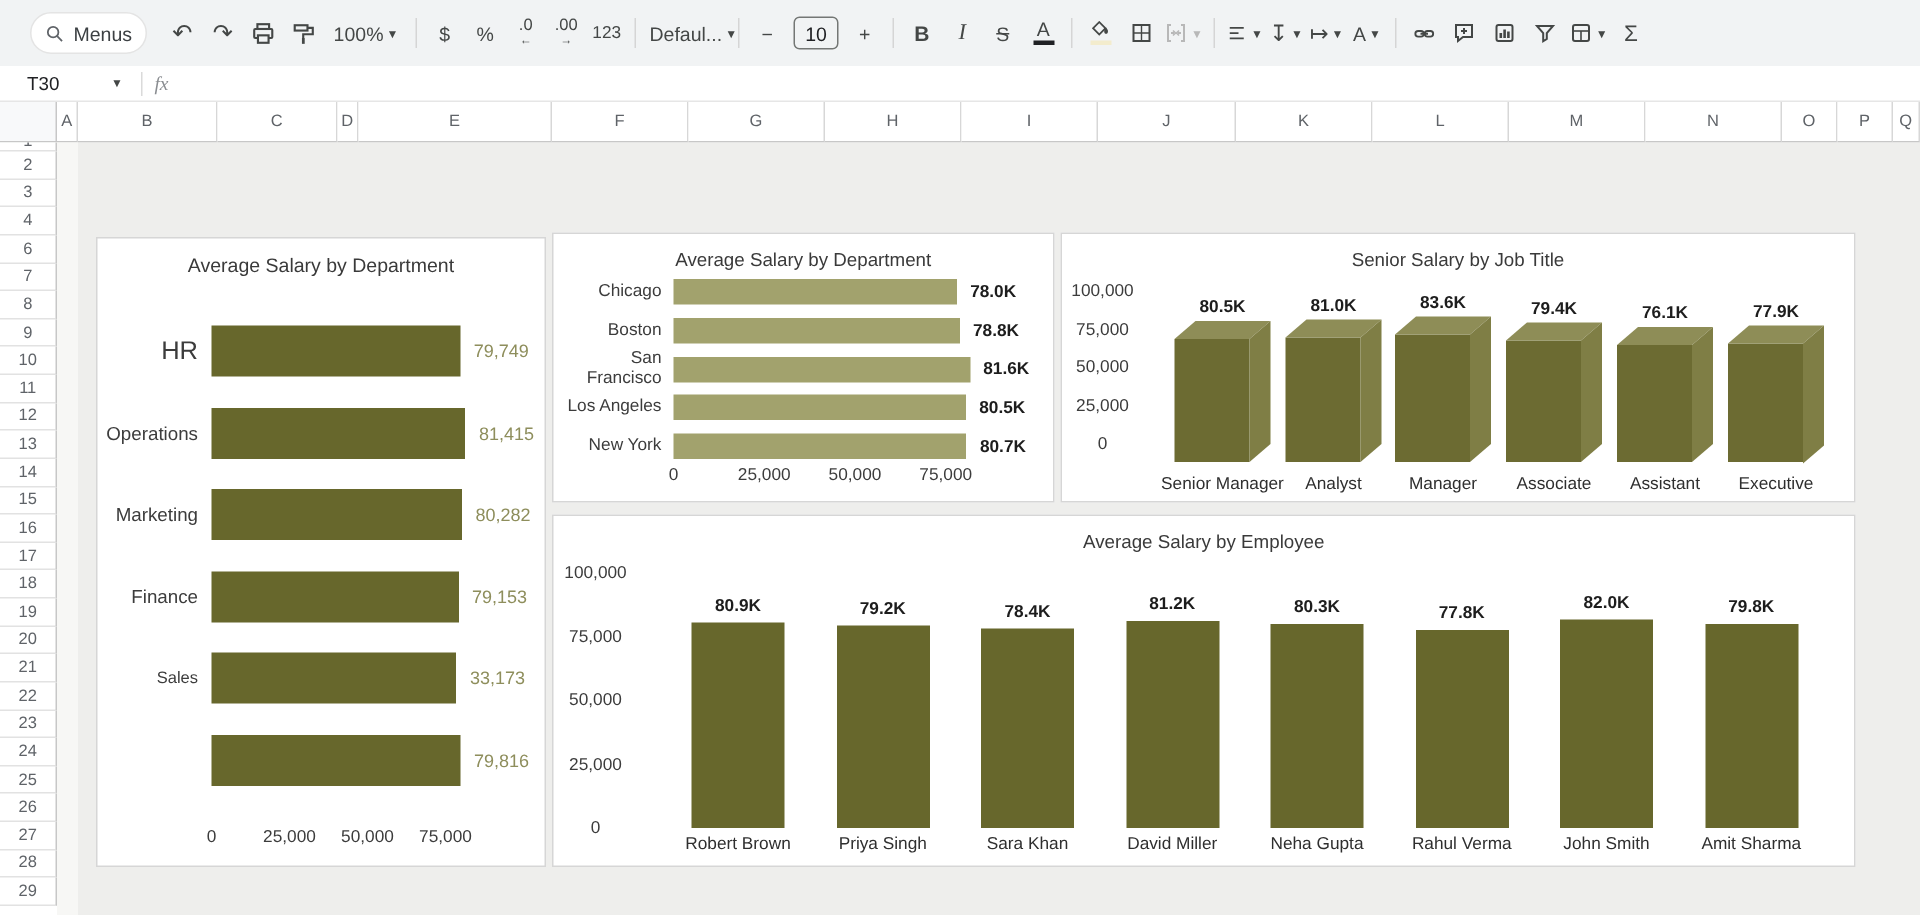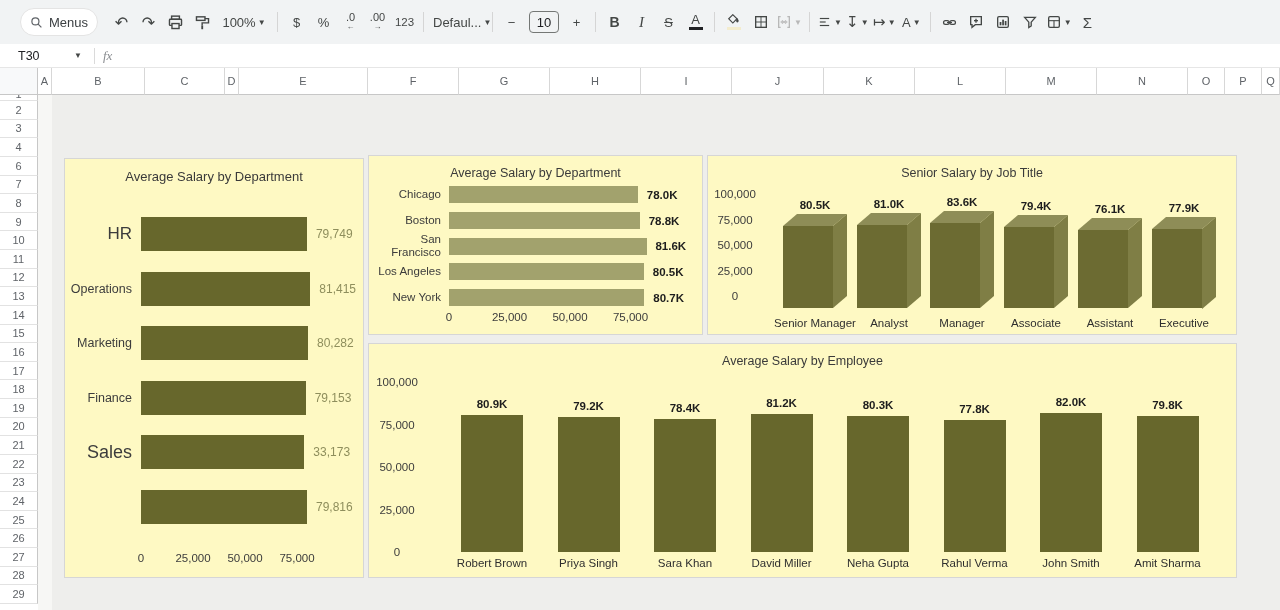--- a/index.html
+++ b/index.html
@@ -54,21 +54,21 @@
   .rowheads { position:absolute; left:0; top:0; width:38px; height:515px; background:#fff; }
   .rowh { width:38px; border-bottom:1px solid #e2e2e2; border-right:1px solid #c7c7c7;
     font-size:11px; color:#5f6368; display:flex; align-items:center; justify-content:center;
     overflow:hidden; }
   .colA-strip { position:absolute; left:38px; top:0; width:14px; height:515px; background:#f7f7f5; }
 
   .banner { position:absolute; left:368px; top:5px; width:730px; height:52px; background:#6a6a2f;
     display:flex; align-items:center; justify-content:center; }
   .banner span { color:#fff; font-weight:bold; font-size:23px; letter-spacing:0.5px; }
 
-  .card { position:absolute; background:#fef9c3; border:1px solid #d6d6d6;padding-left:28px; }
+  .card { position:absolute; background:#ffffff; border:1px solid #d6d6d6;padding-left:28px; }
   .chart-title { position:absolute; left:0; top:10px; width:100%; text-align:center;
     font-size:13px; color:#3a3a3a; }
   .chart-body { position:absolute; left:0; top:0; right:0; bottom:0; }
 
   .hlabel { position:absolute; display:flex; align-items:center; justify-content:flex-end;
     text-align:right; color:#3c3c3c; line-height:1.15; }
   .hbarrect { position:absolute; background:#67672c; }
   .hval { position:absolute; display:flex; align-items:center; font-size:12px; }
   .val-olive { color:#8e8e5c; }
   .val-bold { color:#1d1d1d; font-weight:bold; }
@@ -313,21 +313,21 @@
         <div class="hval val-olive" style="left: 250.878px; top: 58.25px; height: 34px; font-size: 12px;">79,749</div>
         <div class="hlabel" style="left: 0px; top: 112.75px; width: 67px; height: 34px; font-size: 12.5px;">Operations</div>
         <div class="hbarrect" style="left: 76px; top: 112.75px; width: 169.3px; height: 34px; background: rgb(103, 103, 44);"></div>
         <div class="hval val-olive" style="left: 254.343px; top: 112.75px; height: 34px; font-size: 12px;">81,415</div>
         <div class="hlabel" style="left: 0px; top: 167.25px; width: 67px; height: 34px; font-size: 12.5px;">Marketing</div>
         <div class="hbarrect" style="left: 76px; top: 167.25px; width: 167px; height: 34px; background: rgb(103, 103, 44);"></div>
         <div class="hval val-olive" style="left: 251.987px; top: 167.25px; height: 34px; font-size: 12px;">80,282</div>
         <div class="hlabel" style="left: 0px; top: 221.75px; width: 67px; height: 34px; font-size: 12.5px;">Finance</div>
         <div class="hbarrect" style="left: 76px; top: 221.75px; width: 164.6px; height: 34px; background: rgb(103, 103, 44);"></div>
         <div class="hval val-olive" style="left: 249.638px; top: 221.75px; height: 34px; font-size: 12px;">79,153</div>
-        <div class="hlabel" style="left: 0px; top: 276.25px; width: 67px; height: 34px; font-size: 18px;">Sales</div>
+        <div class="hlabel" style="left: 0px; top: 276.25px; width: 67px; height: 34px; font-size: 11px;">Sales</div>
         <div class="hbarrect" style="left: 76px; top: 276.25px; width: 163.4px; height: 34px; background: rgb(103, 103, 44);"></div>
         <div class="hval val-olive" style="left: 248.372px; top: 276.25px; height: 34px; font-size: 12px;">33,173</div>
         <div class="hlabel" style="left: 0px; top: 330.75px; width: 67px; height: 34px; font-size: 12.5px; margin-left: 32px;">IT</div>
         <div class="hbarrect" style="left: 76px; top: 330.75px; width: 166px; height: 34px; background: rgb(103, 103, 44);"></div>
         <div class="hval val-olive" style="left: 251.017px; top: 330.75px; height: 34px; font-size: 12px;">79,816</div>
         <div class="tick" style="left: 44px; top: 393px;">0</div>
         <div class="tick" style="left: 96px; top: 393px;">25,000</div>
         <div class="tick" style="left: 148px; top: 393px;">50,000</div>
         <div class="tick" style="left: 200px; top: 393px;">75,000</div>
       </div>

